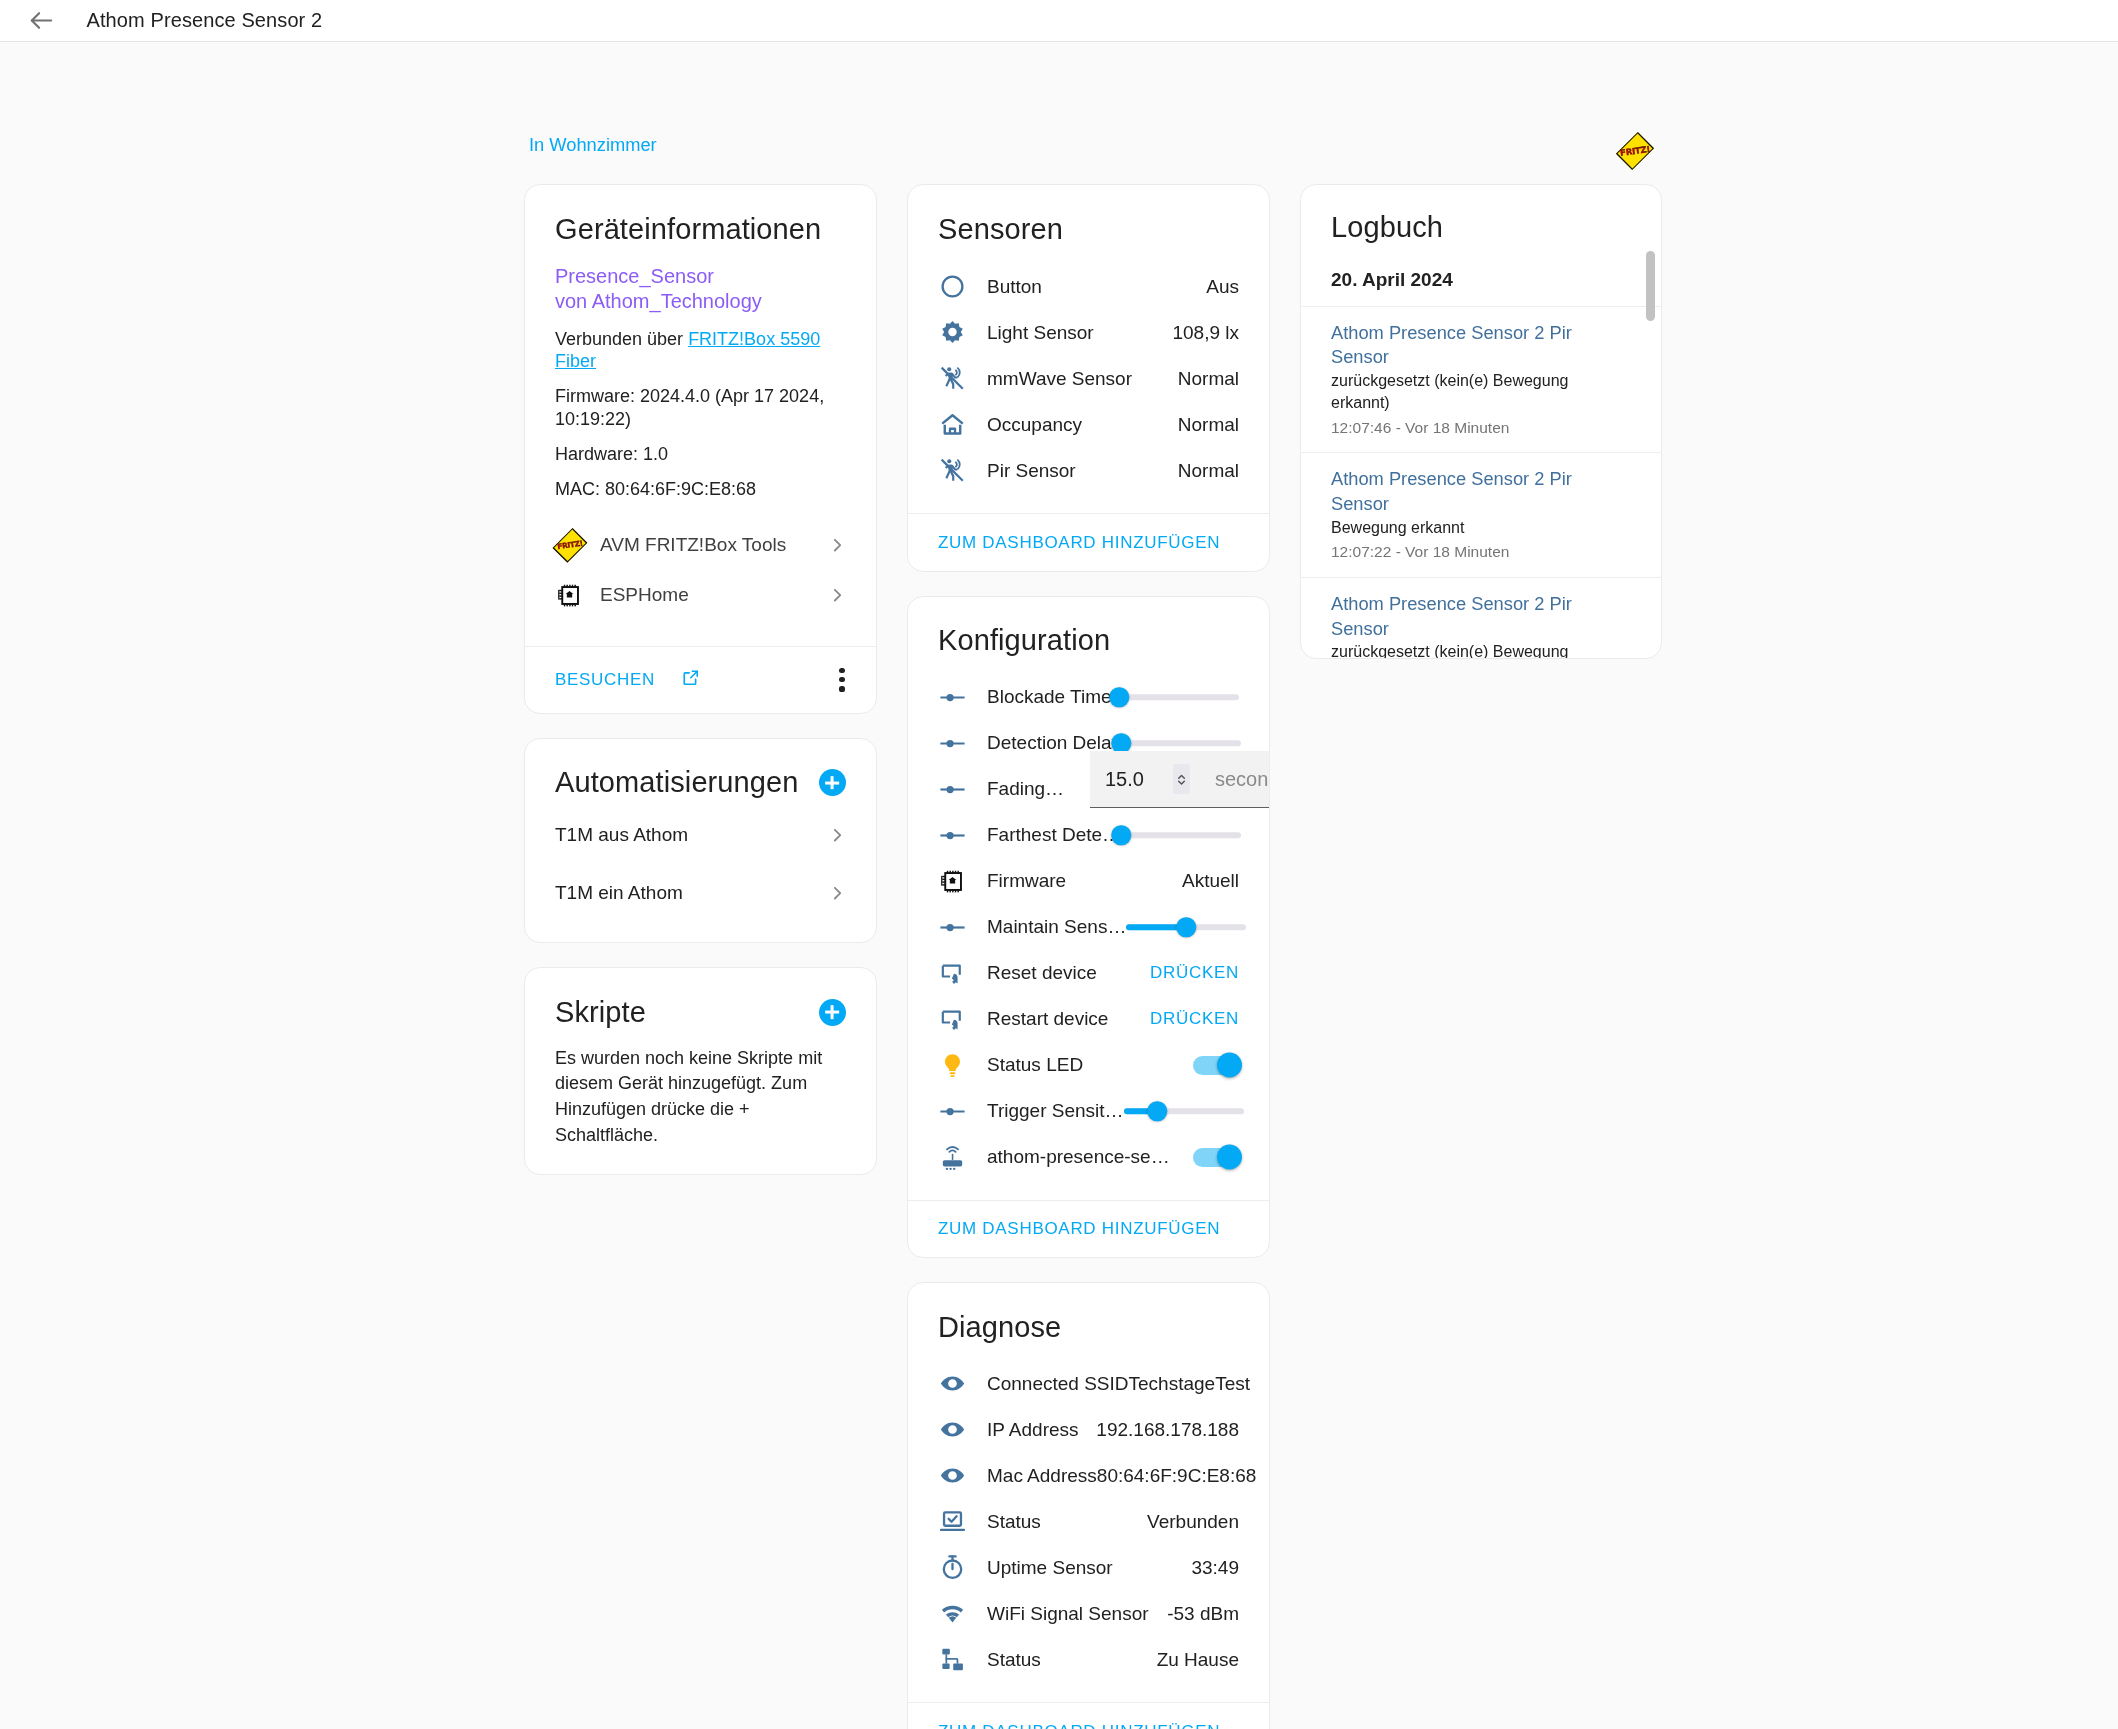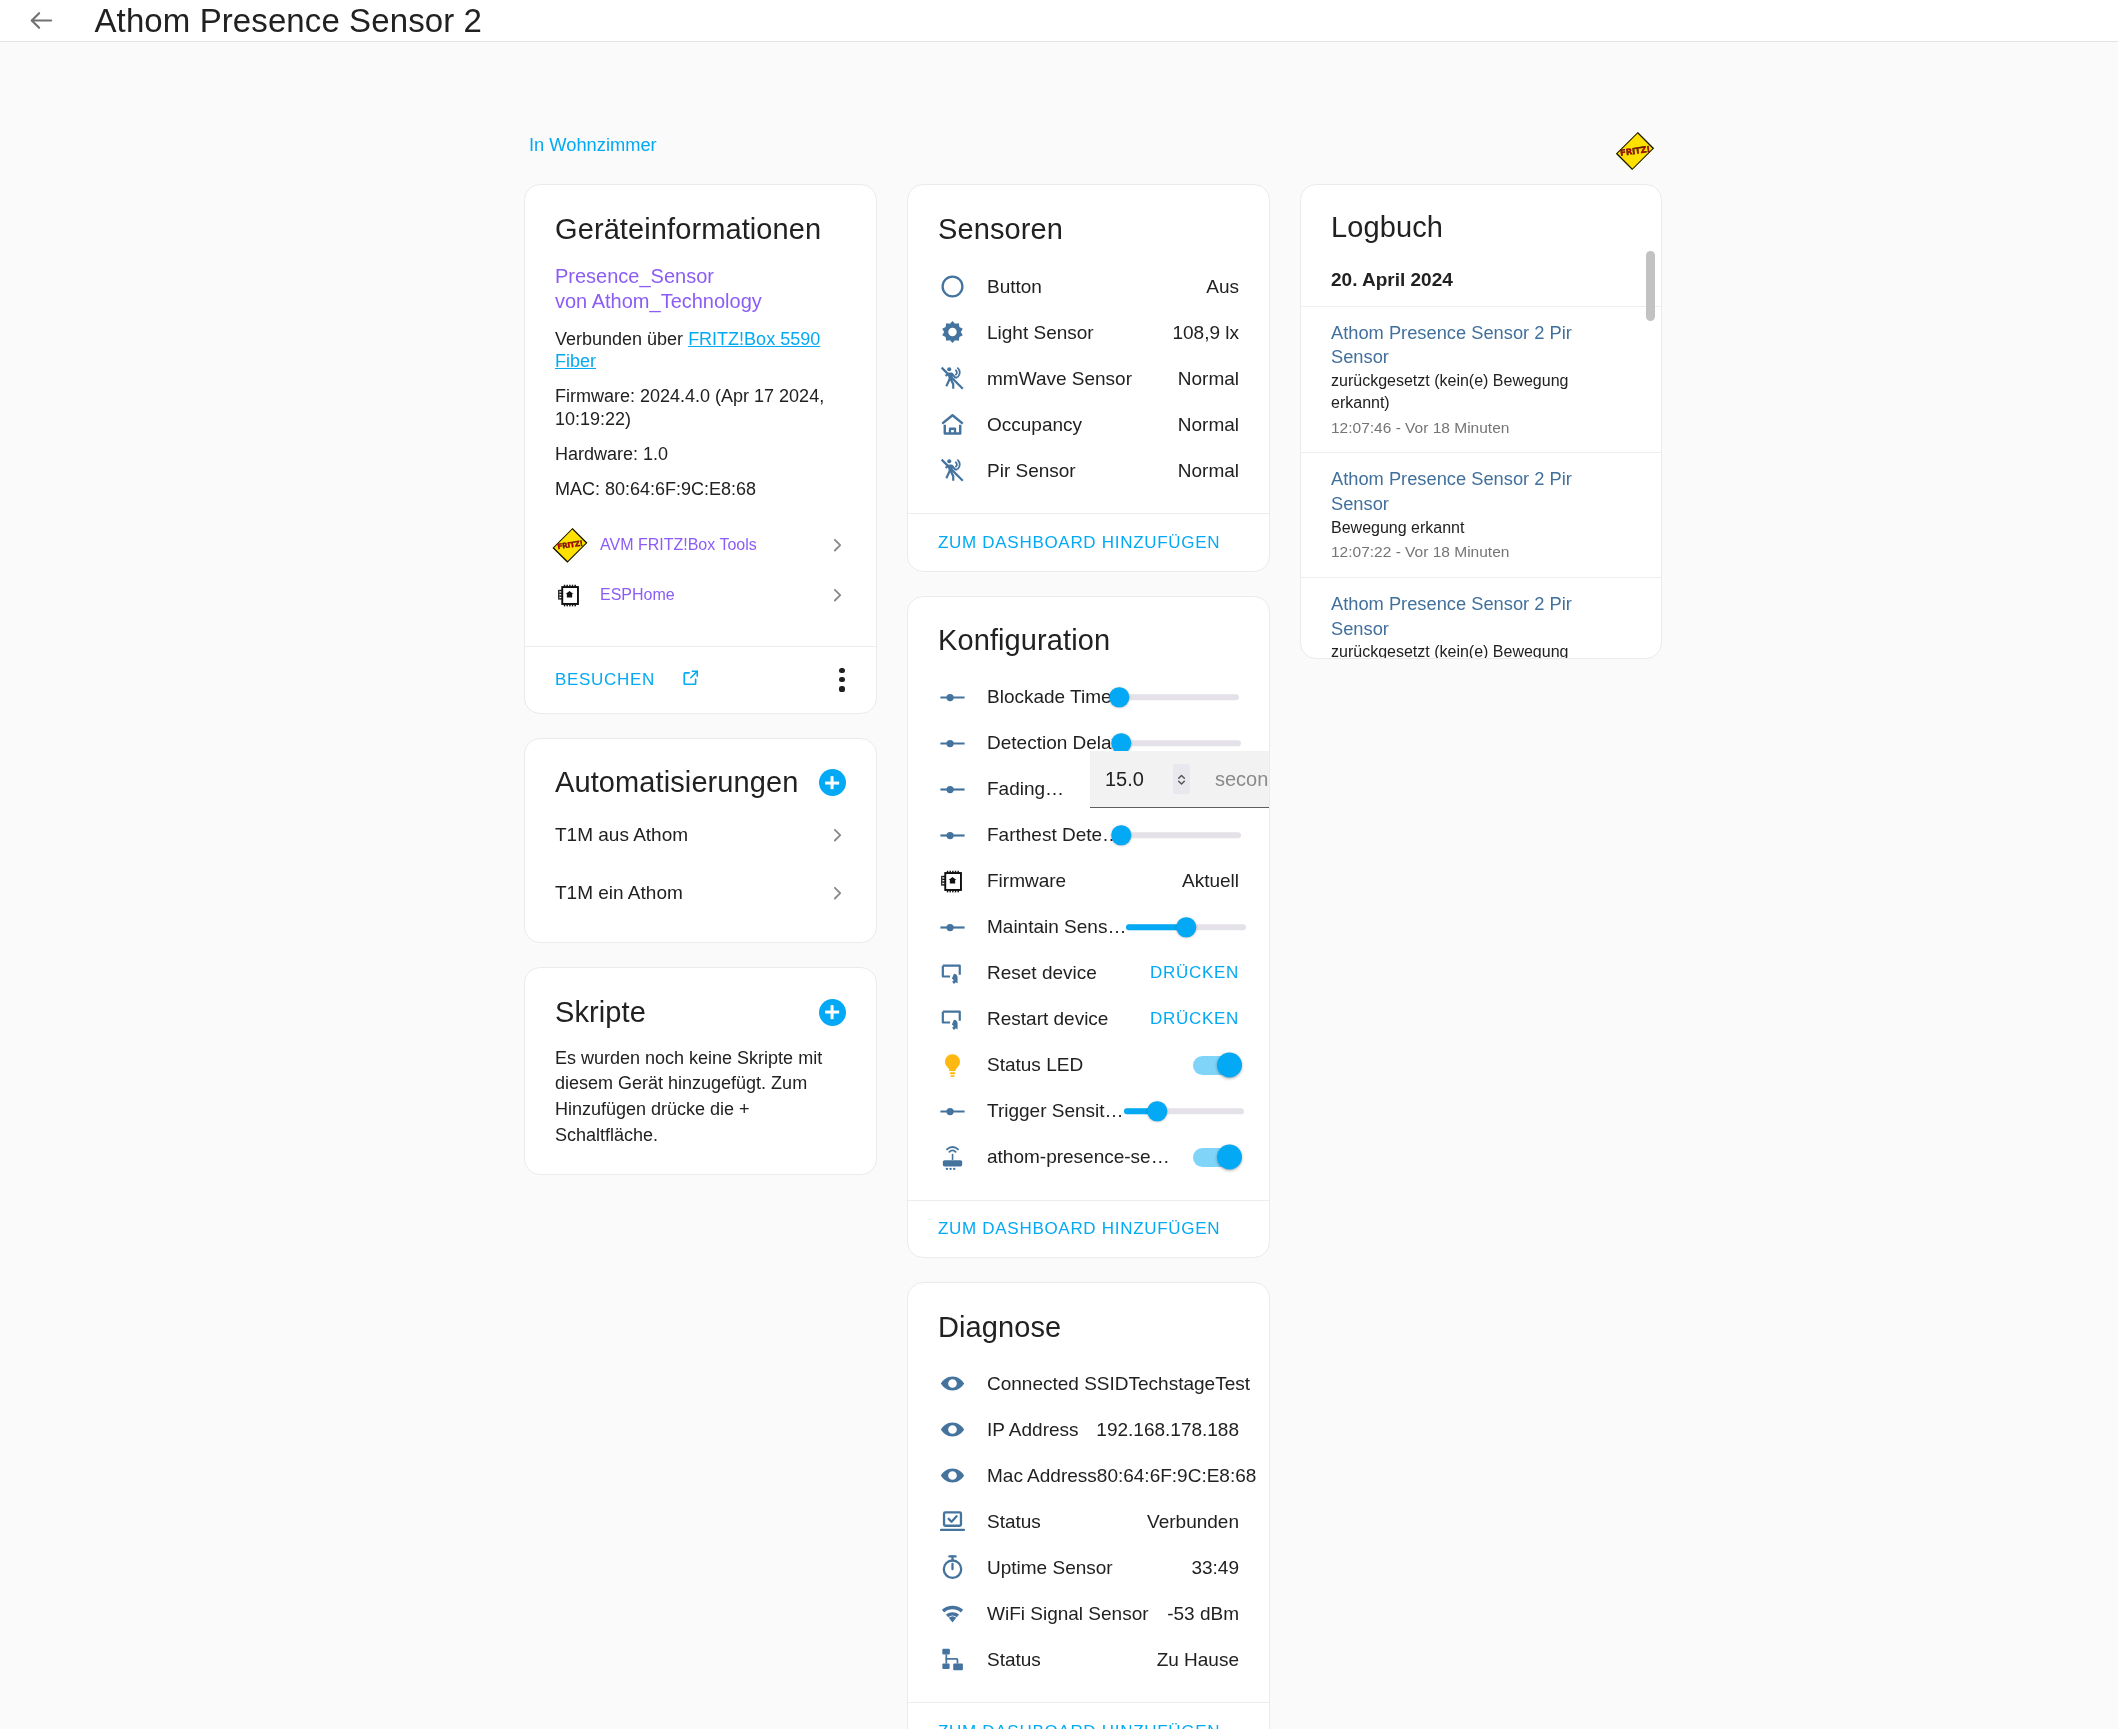--- a/index.html
+++ b/index.html
@@ -21,24 +21,24 @@
     padding-left: 19.5px;
     border-bottom: 1.1px solid #e4e4e4;
   }
   .back-btn {
     width: 43px; height: 43px;
     display: flex; align-items: center; justify-content: center;
     cursor: pointer;
   }
   .back-btn svg { width: 29px; height: 29px; }
   .appbar-title {
-    font-size: 33px;
+    font-size: 20px;
     font-weight: 400;
     color: #212121;
-    margin-left: 32px;
+    margin-left: 24px;
     letter-spacing: 0.1px;
   }
 
   
   .page {
     position: relative;
     width: 2062px;
     height: 1687px;
     background: #fafafa;
     padding: 0;
@@ -148,21 +148,21 @@
   }
   .dev-line a { color: #03a9f4; text-decoration: underline; cursor: pointer; }
 
   .dev-row {
     display: flex; align-items: center;
     gap: 0;
     padding: 10.3px 0;
     cursor: pointer;
   }
   .dev-row .ico { width: 45px; flex: none; display:flex; align-items:center; }
-  .dev-row .lbl { flex: 1 1 auto; font-size: 16px; color: #8b5cf6; }
+  .dev-row .lbl { flex: 1 1 auto; font-size: 19px; color: #404040; }
   .chev { width: 18.3px; height: 18.3px; flex: none; }
   .chev svg { width: 18.3px; height: 18.3px; display: block; }
 
   .card-actions {
     border-top: 1.1px solid #ededed;
     padding: 17px 30px;
     display: flex; align-items: center; justify-content: space-between;
   }
   .txt-btn {
     color: #03a9f4;

